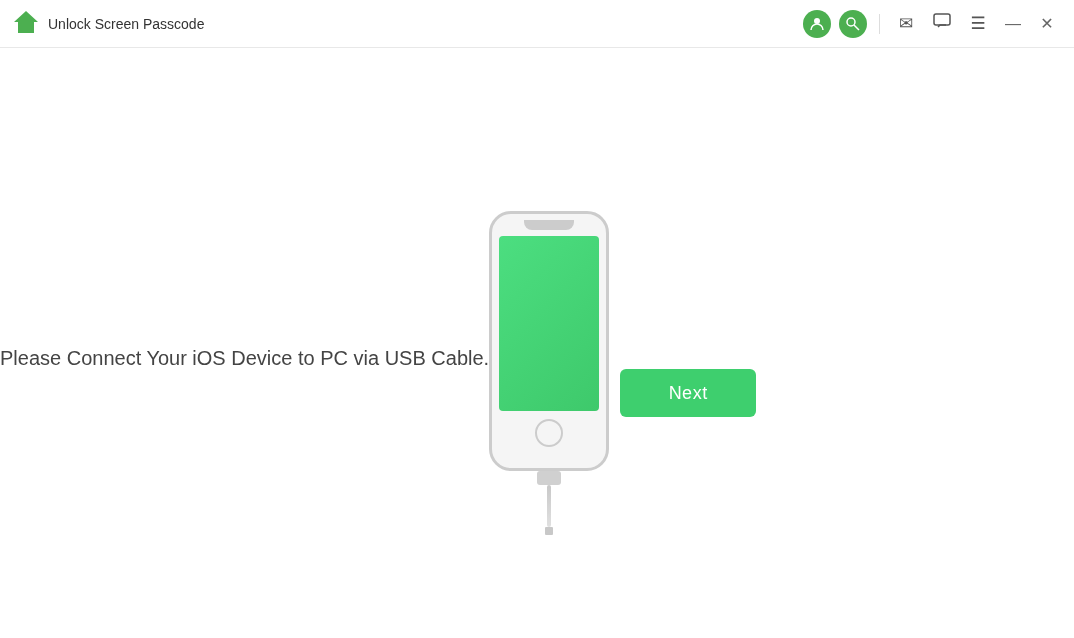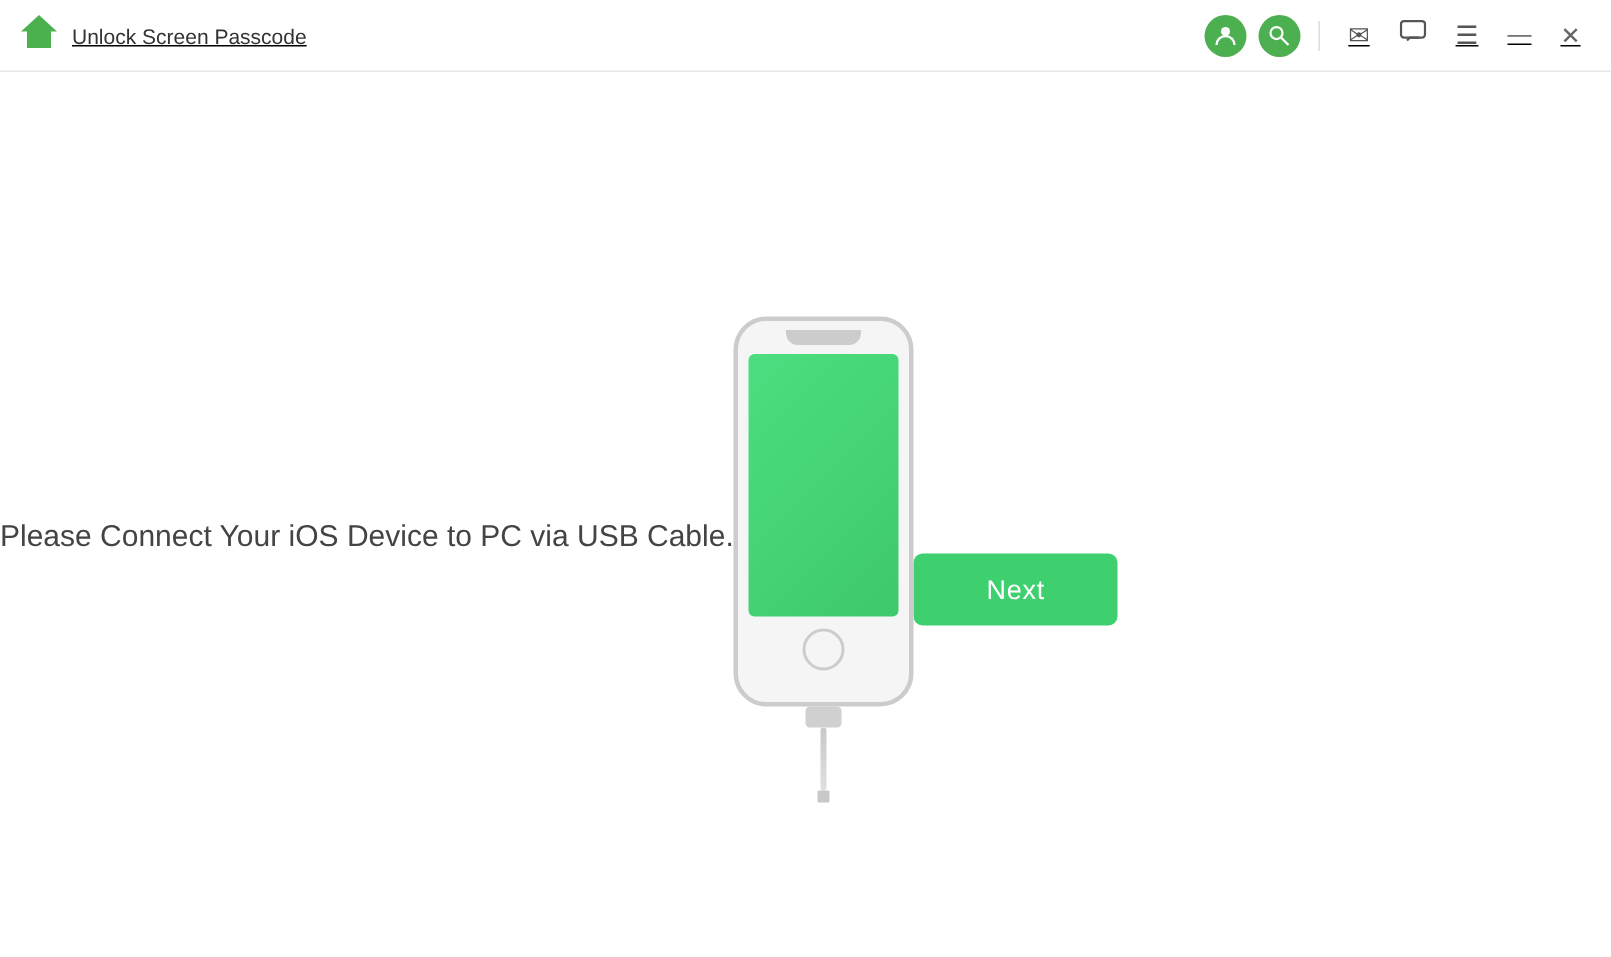--- a/index.html
+++ b/index.html
@@ -14,21 +14,20 @@
     }
 
     
     .titlebar {
       display: flex;
       align-items: center;
       height: 48px;
       padding: 0 12px;
       background: #fff;
       border-bottom: 1px solid #e8e8e8;
-      text-decoration: underline;
     }
 
     .titlebar-title {
       font-size: 14px;
       color: #333;
       font-weight: 500;
       flex: 1;
     }
 
     .titlebar-icons {
@@ -192,20 +191,21 @@
       width: 136px;
       height: 48px;
       background: #3ecf6e;
       color: white;
       border: none;
       border-radius: 6px;
       font-size: 18px;
       cursor: pointer;
       font-weight: 500;
       letter-spacing: 0.5px;
+      margin-left: 11px;
     }
 
     
     .icon-mail, .icon-chat, .icon-menu {
       font-size: 17px;
       color: #555;
     }
   </style>
 </head>
 <body>

